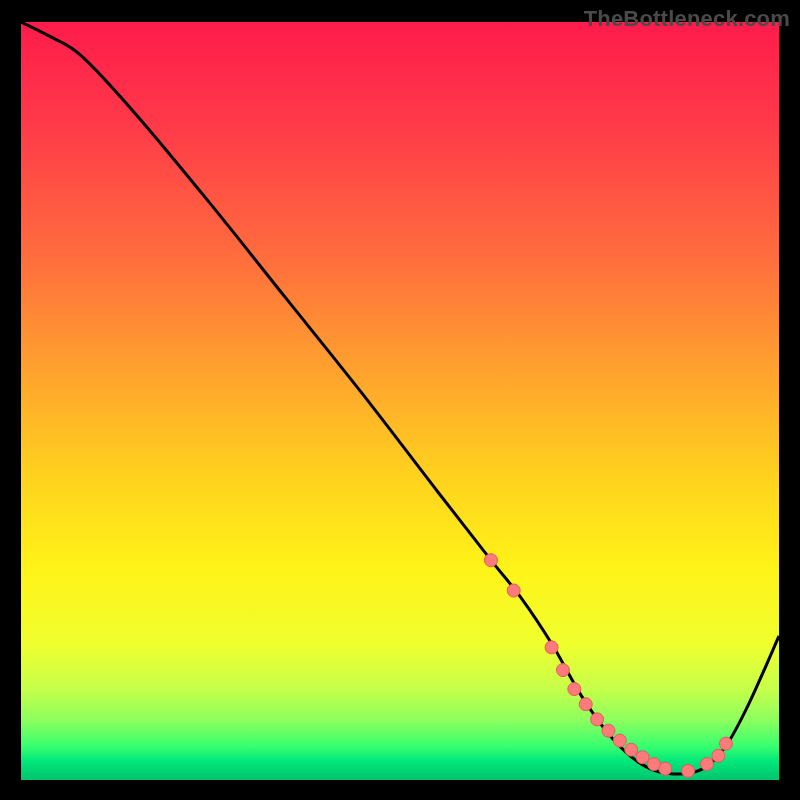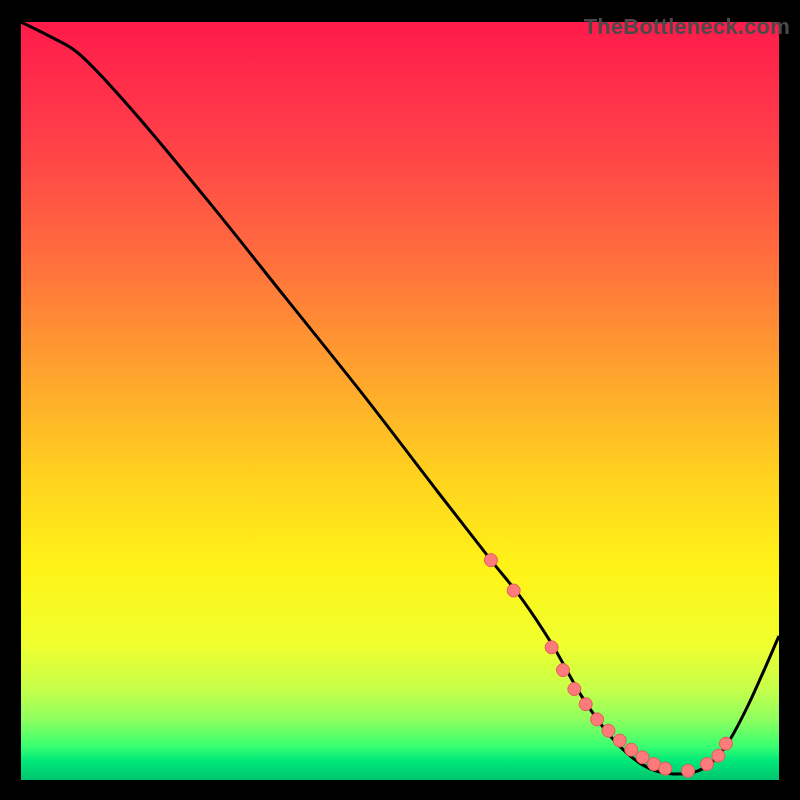--- a/index.html
+++ b/index.html
@@ -20,21 +20,20 @@
   .watermark {
     position: absolute;
     top: 6px;
     right: 10px;
     color: #4a4a4a;
     font-size: 22px;
     font-weight: 600;
     letter-spacing: 0.2px;
     z-index: 50;
     user-select: none;
-    margin-top: 8px;
   }
   .plot {
     position: absolute;
     left: 21px;
     top: 22px;
     width: 758px;
     height: 758px;
     overflow: hidden;
   }
   .plot svg {

